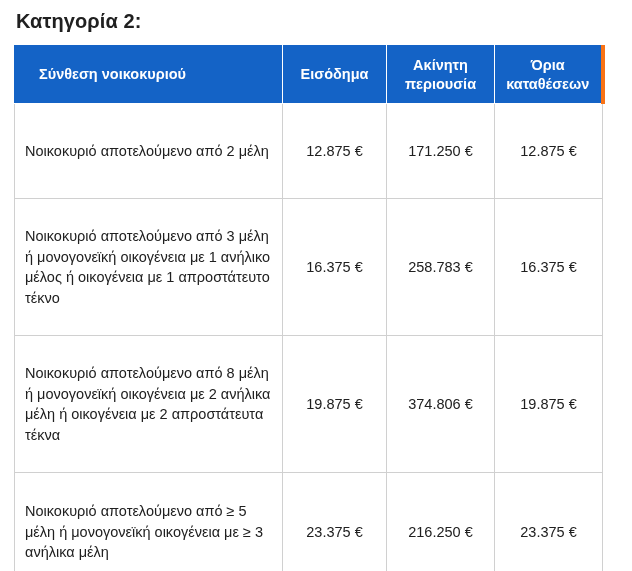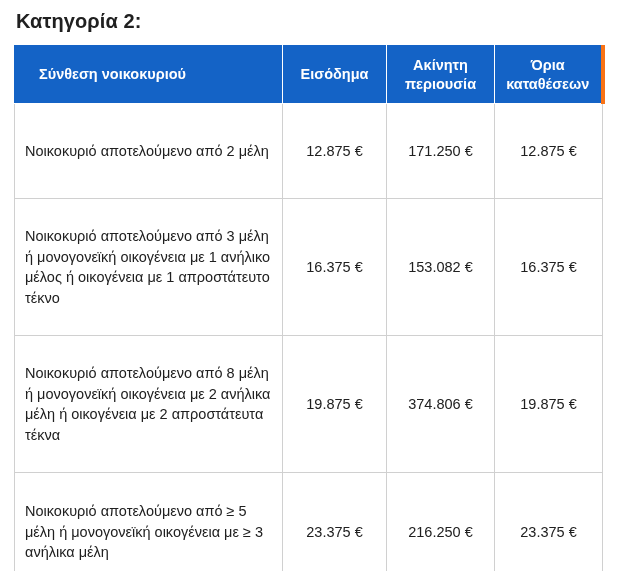--- a/index.html
+++ b/index.html
@@ -107,21 +107,21 @@
     <tbody>
       <tr class="r1">
         <td class="label">Νοικοκυριό αποτελούμενο από 2 μέλη</td>
         <td class="num">12.875 €</td>
         <td class="num">171.250 €</td>
         <td class="num">12.875 €</td>
       </tr>
       <tr class="r2">
         <td class="label">Νοικοκυριό αποτελούμενο από 3 μέλη ή μονογονεϊκή οικογένεια με 1 ανήλικο μέλος ή οικογένεια με 1 απροστάτευτο τέκνο</td>
         <td class="num">16.375 €</td>
-        <td class="num">153.082 €</td>
+        <td class="num">258.783 €</td>
         <td class="num">16.375 €</td>
       </tr>
       <tr class="r3">
         <td class="label">Νοικοκυριό αποτελούμενο από 8 μέλη ή μονογονεϊκή οικογένεια με 2 ανήλικα μέλη ή οικογένεια με 2 απροστάτευτα τέκνα</td>
         <td class="num">19.875 €</td>
         <td class="num">374.806 €</td>
         <td class="num">19.875 €</td>
       </tr>
       <tr class="r4">
         <td class="label">Νοικοκυριό αποτελούμενο από ≥ 5 μέλη ή μονογονεϊκή οικογένεια με ≥ 3 ανήλικα μέλη</td>

